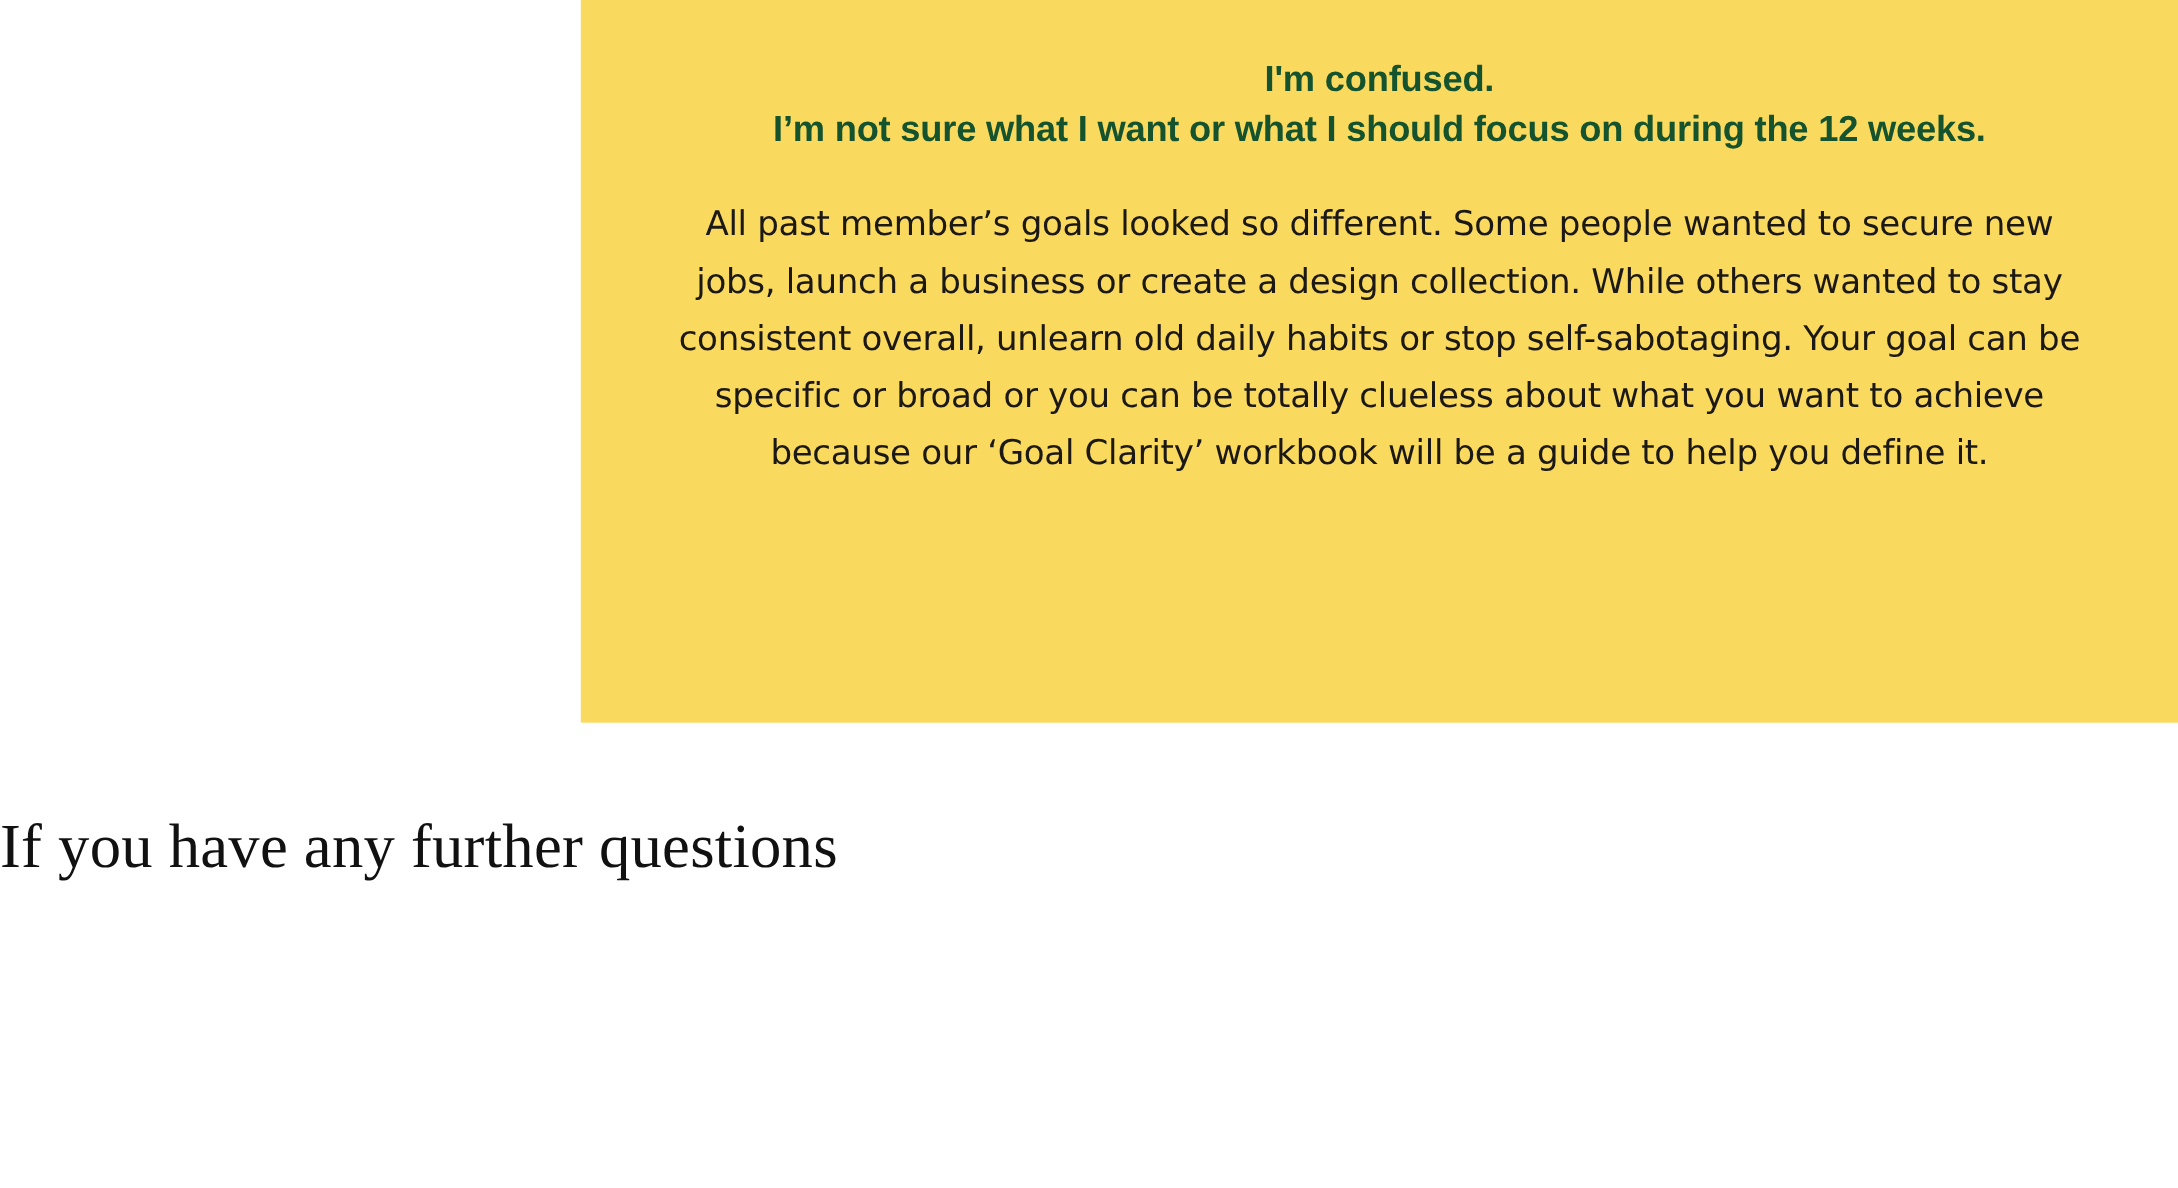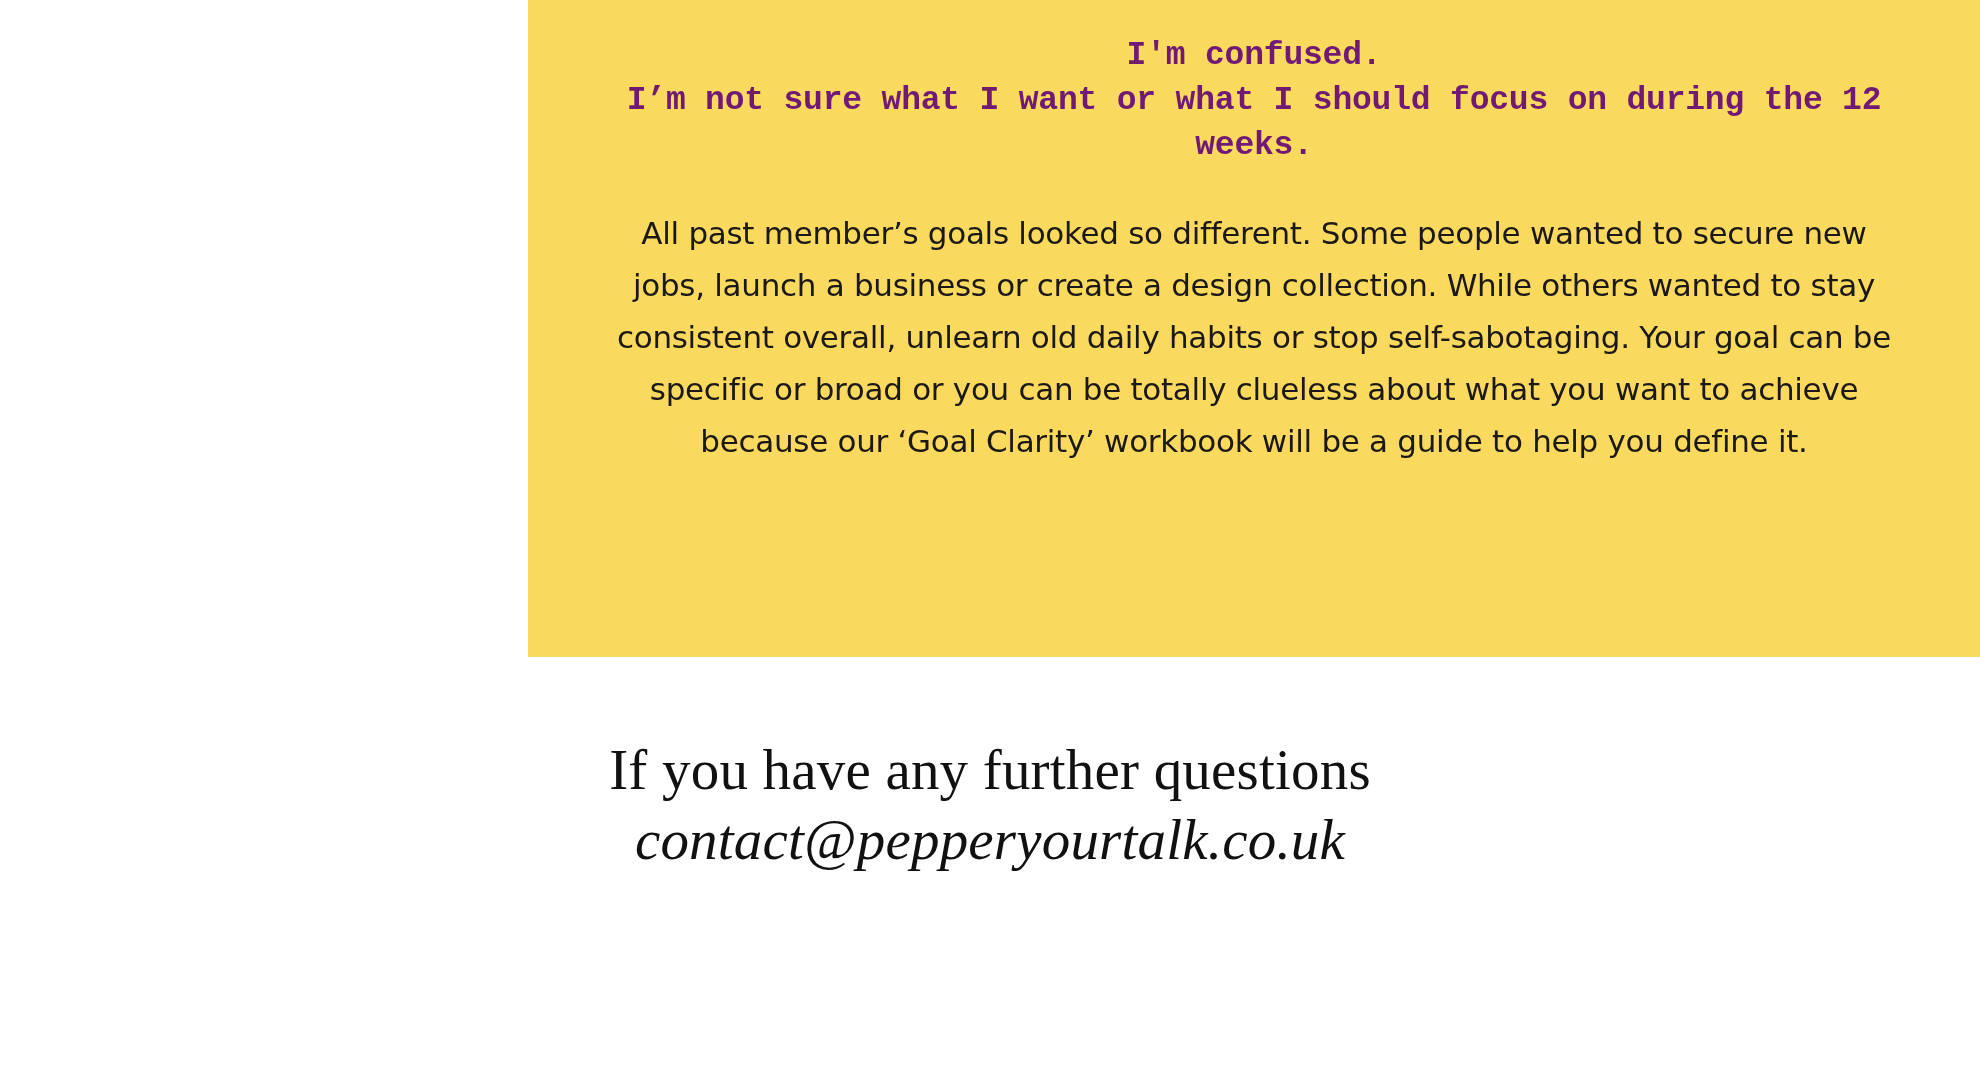--- a/index.html
+++ b/index.html
@@ -22,48 +22,47 @@
     top: 0;
     width: 1452px;
     height: 657px;
     background: #fada5e;
     box-sizing: border-box;
     padding: 34px 60px 0 60px;
     text-align: center;
   }
 
   .faq-question {
-    font-family: Liberation Mono, monospace;
+    font-family: Liberation Sans, sans-serif;
     font-weight: bold;
     font-size: 33px;
     line-height: 1.36;
-    color: #701a75;
+    color: #14532d;
     letter-spacing: -0.2px;
-    margin: 0 auto;
+    margin: 16px auto;
     max-width: 1270px;
   }
 
   .faq-answer {
     font-family: "DejaVu Sans", sans-serif;
     font-weight: 400;
     font-size: 31px;
     line-height: 1.68;
     color: #1b1816;
     letter-spacing: -0.3px;
     margin: 38px auto 0 auto;
     max-width: 1290px;
   }
 
   
   .contact-block {
     position: absolute;
     left: 0;
     top: 735px;
     width: 1980px;
-    text-align: center;
   }
 
   .contact-line {
     font-family: "Liberation Serif", "DejaVu Serif", serif;
     font-size: 57px;
     line-height: 1.23;
     color: #111111;
     margin: 0;
     letter-spacing: 0.2px;
   }
@@ -84,14 +83,13 @@
 <div class="faq-panel">
   <p class="faq-question">
     <span>I'm confused.</span><br>
     <span>I’m not sure what I want or what I should focus on during the 12 weeks.</span>
   </p>
   <p class="faq-answer">All past member’s goals looked so different. Some people wanted to secure new jobs, launch a business or create a design collection. While others wanted to stay consistent overall, unlearn old daily habits or stop self-sabotaging. Your goal can be specific or broad or you can be totally clueless about what you want to achieve because our ‘Goal Clarity’ workbook will be a guide to help you define it.</p>
 </div>
 
 <div class="contact-block">
   <p class="contact-line">If you have any further questions</p>
-  <p class="contact-email">contact@pepperyourtalk.co.uk</p>
 </div>
 
 </body></html>

